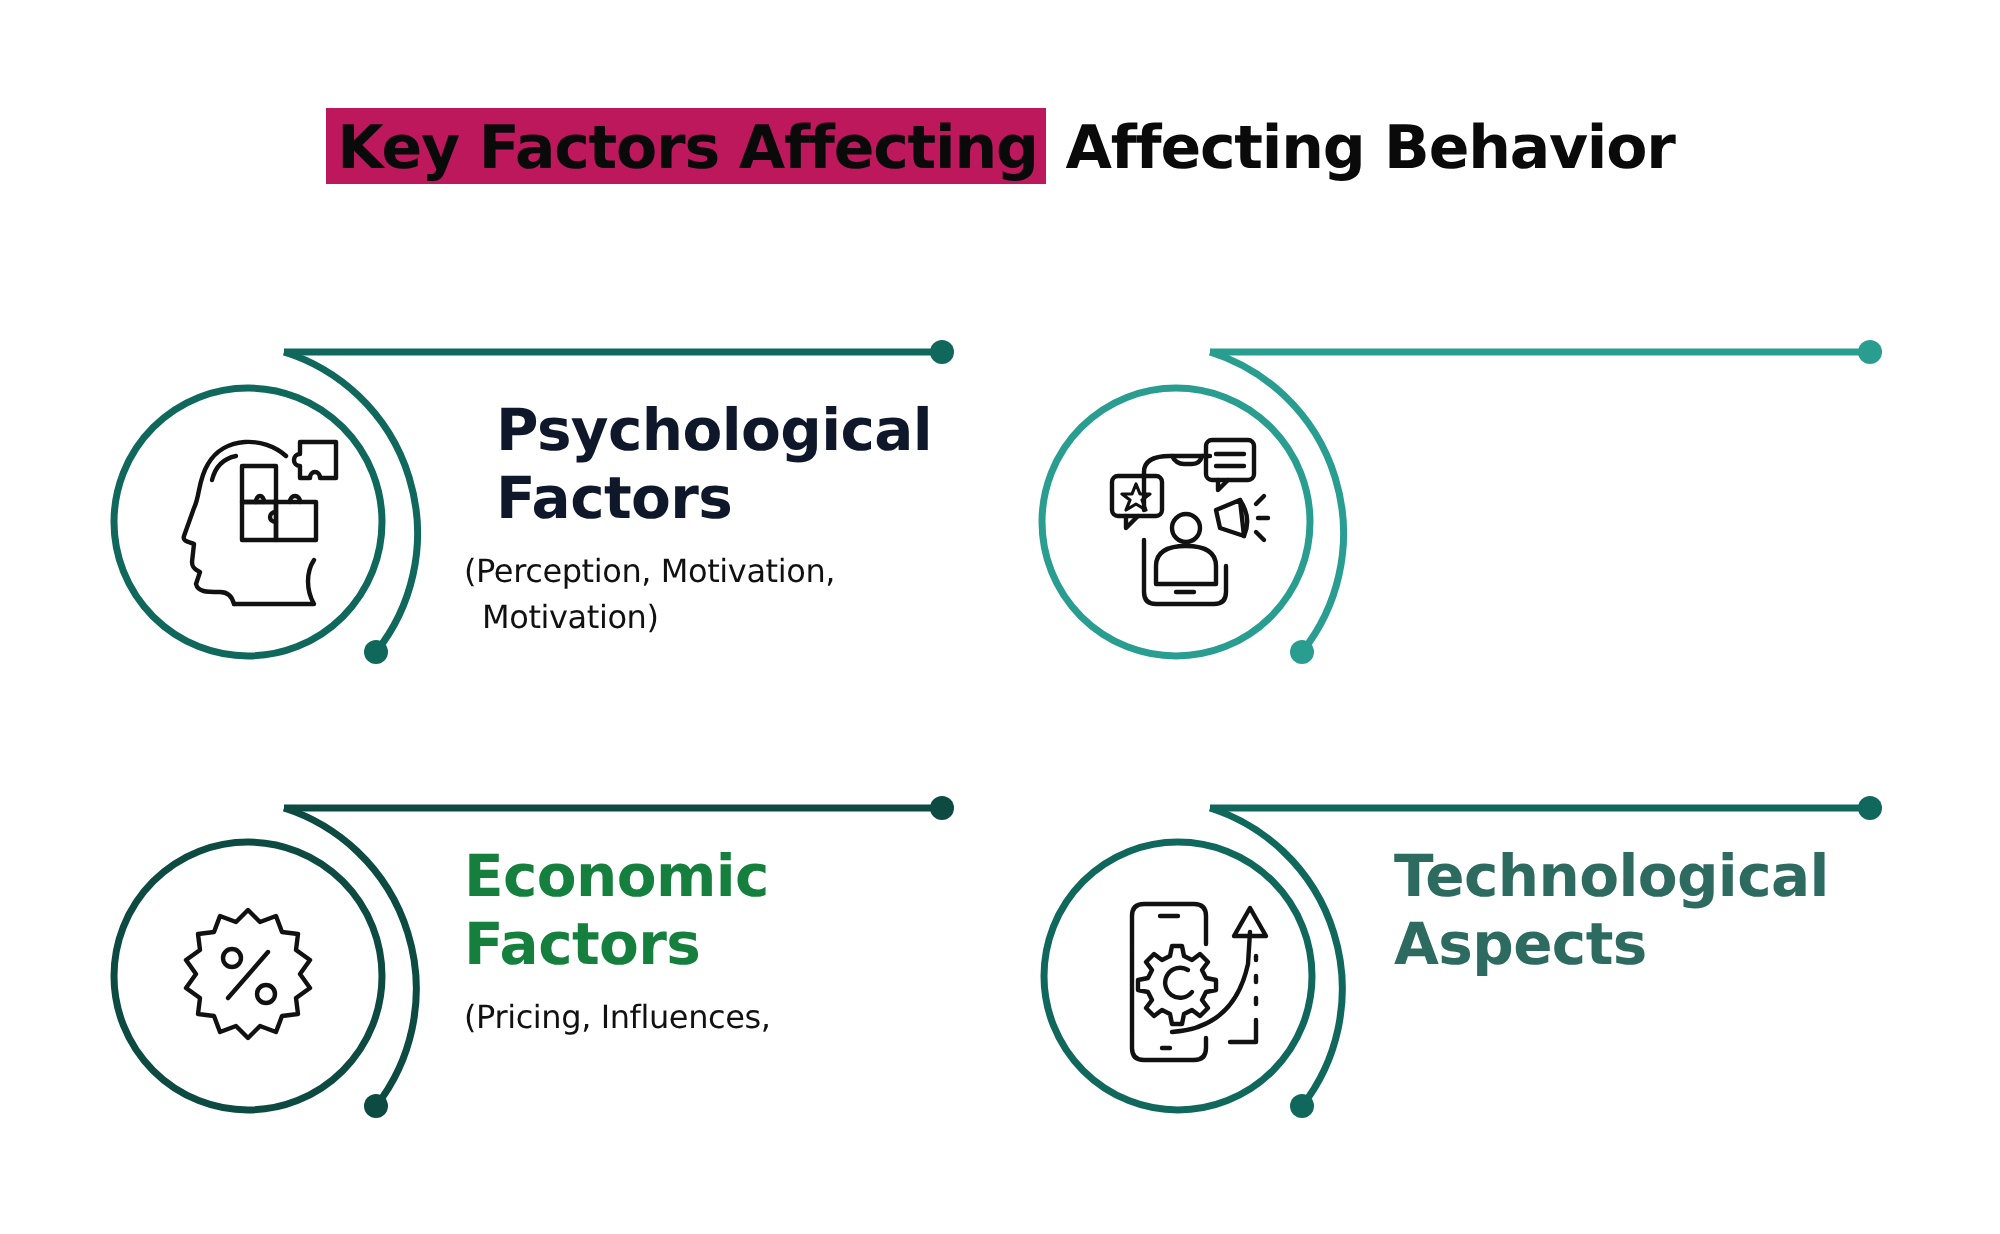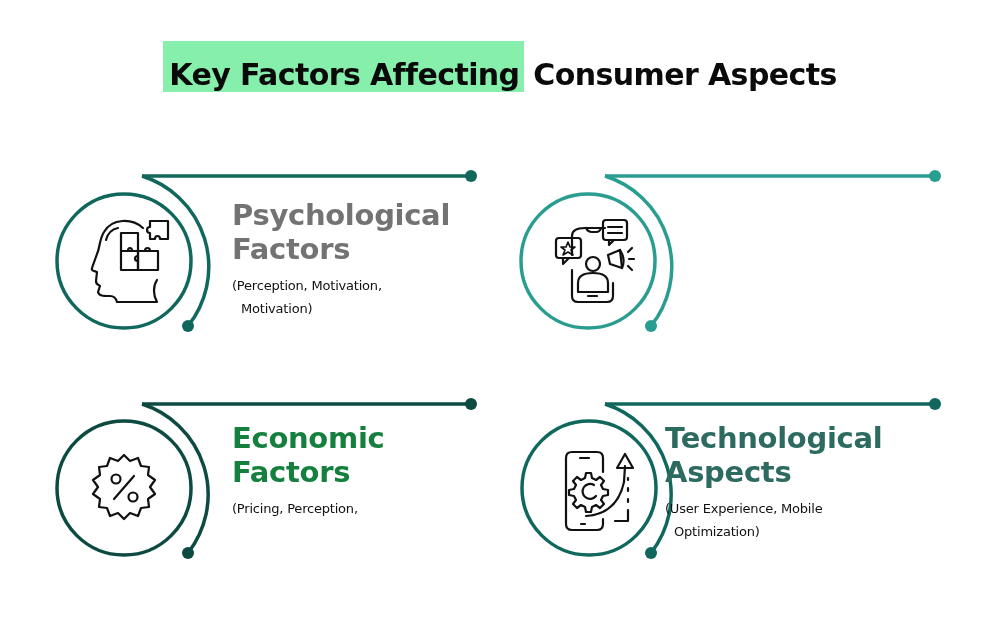--- a/index.html
+++ b/index.html
@@ -2,39 +2,39 @@
 <html><head>
   <meta charset="utf-8">
   <style>
     html, body { margin: 0; padding: 0; background: #ffffff; }
     body { width: 1000px; height: 617px; position: relative; overflow: hidden; font-family: "DejaVu Sans", sans-serif; }
     .title {
       position: absolute; top: 52px; left: 0; width: 1000px; text-align: center;
       font-family: "DejaVu Sans", sans-serif; font-weight: bold; font-size: 30px; color: #0a0a0a;
       letter-spacing: -0.6px; line-height: 46px;
     }
-    .title .hl { background: #86efac; padding: 16px 4px 0 6px; }
+    .title .hl { background: #be185d; padding: 3px 4px 0 6px; }
     svg.deco { position: absolute; left: 0; top: 0; }
     .card-text { position: absolute; }
     .card-title {
       font-family: "DejaVu Sans", sans-serif; font-weight: bold; font-size: 29px; line-height: 34px;
       letter-spacing: -0.3px; margin: 0;
     }
     .card-sub {
-      font-family: "DejaVu Sans", sans-serif; font-size: 13px; line-height: 23px; color: #111;
+      font-family: "DejaVu Sans", sans-serif; font-size: 16px; line-height: 23px; color: #111;
       margin-top: 8px; letter-spacing: -0.2px;
     }
     .card-sub .l2 { display: block; padding-left: 9px; }
   </style>
 </head>
 <body>
 
 <div class="title">
   <span class="hl">Key Factors Affecting</span>
-  <span>Consumer Aspects</span>
+  <span>Affecting Behavior</span>
 </div>
 
 <svg class="deco" width="1000" height="617" viewBox="0 0 1000 617">
 
   <g stroke="#10685d" fill="none" stroke-width="3.5">
     <circle cx="124" cy="261" r="67"></circle>
     <line x1="142" y1="176" x2="471" y2="176"></line>
     <path d="M142,176 A 95 95 0 0 1 188 326"></path>
     <circle cx="471" cy="176" r="6" fill="#10685d" stroke="none"></circle>
     <circle cx="188" cy="326" r="6" fill="#10685d" stroke="none"></circle>
@@ -114,45 +114,41 @@
     <path d="M586,516 Q617,514 624,482 L625,466"></path>
     <path d="M617,468 L625,454 L633,468 Z"></path>
     <line x1="628" y1="478" x2="628" y2="480"></line>
     <line x1="628" y1="488" x2="628" y2="491"></line>
     <line x1="628" y1="499" x2="628" y2="502"></line>
     <path d="M628,510 L628,521 L615,521"></path>
   </g>
 </svg>
 
 <div class="card-text" style="left:232px; top:198px;">
-  <div class="card-title" style="color:#737373;">
+  <div class="card-title" style="color:#0f172a;margin-left:16px;">
     <div>Psychological</div>
     <div>Factors</div>
   </div>
   <div class="card-sub">
     <span>(Perception, Motivation,</span>
     <span class="l2">Motivation)</span>
   </div>
 </div>
 
 <div class="card-text" style="left:697px; top:198px;">
 </div>
 
 <div class="card-text" style="left:232px; top:421px;">
   <div class="card-title" style="color:#15803d;">
     <div>Economic</div>
     <div>Factors</div>
   </div>
   <div class="card-sub">
-    <span>(Pricing, Perception,</span>
+    <span>(Pricing, Influences,</span>
   </div>
 </div>
 
-<div class="card-text" style="left:665px; top:421px;">
+<div class="card-text" style="left:697px; top:421px;">
   <div class="card-title" style="color:#2d6a5f;">
     <div>Technological</div>
     <div>Aspects</div>
   </div>
-  <div class="card-sub">
-    <span>(User Experience, Mobile</span>
-    <span class="l2">Optimization)</span>
-  </div>
 </div>
 
 </body></html>

